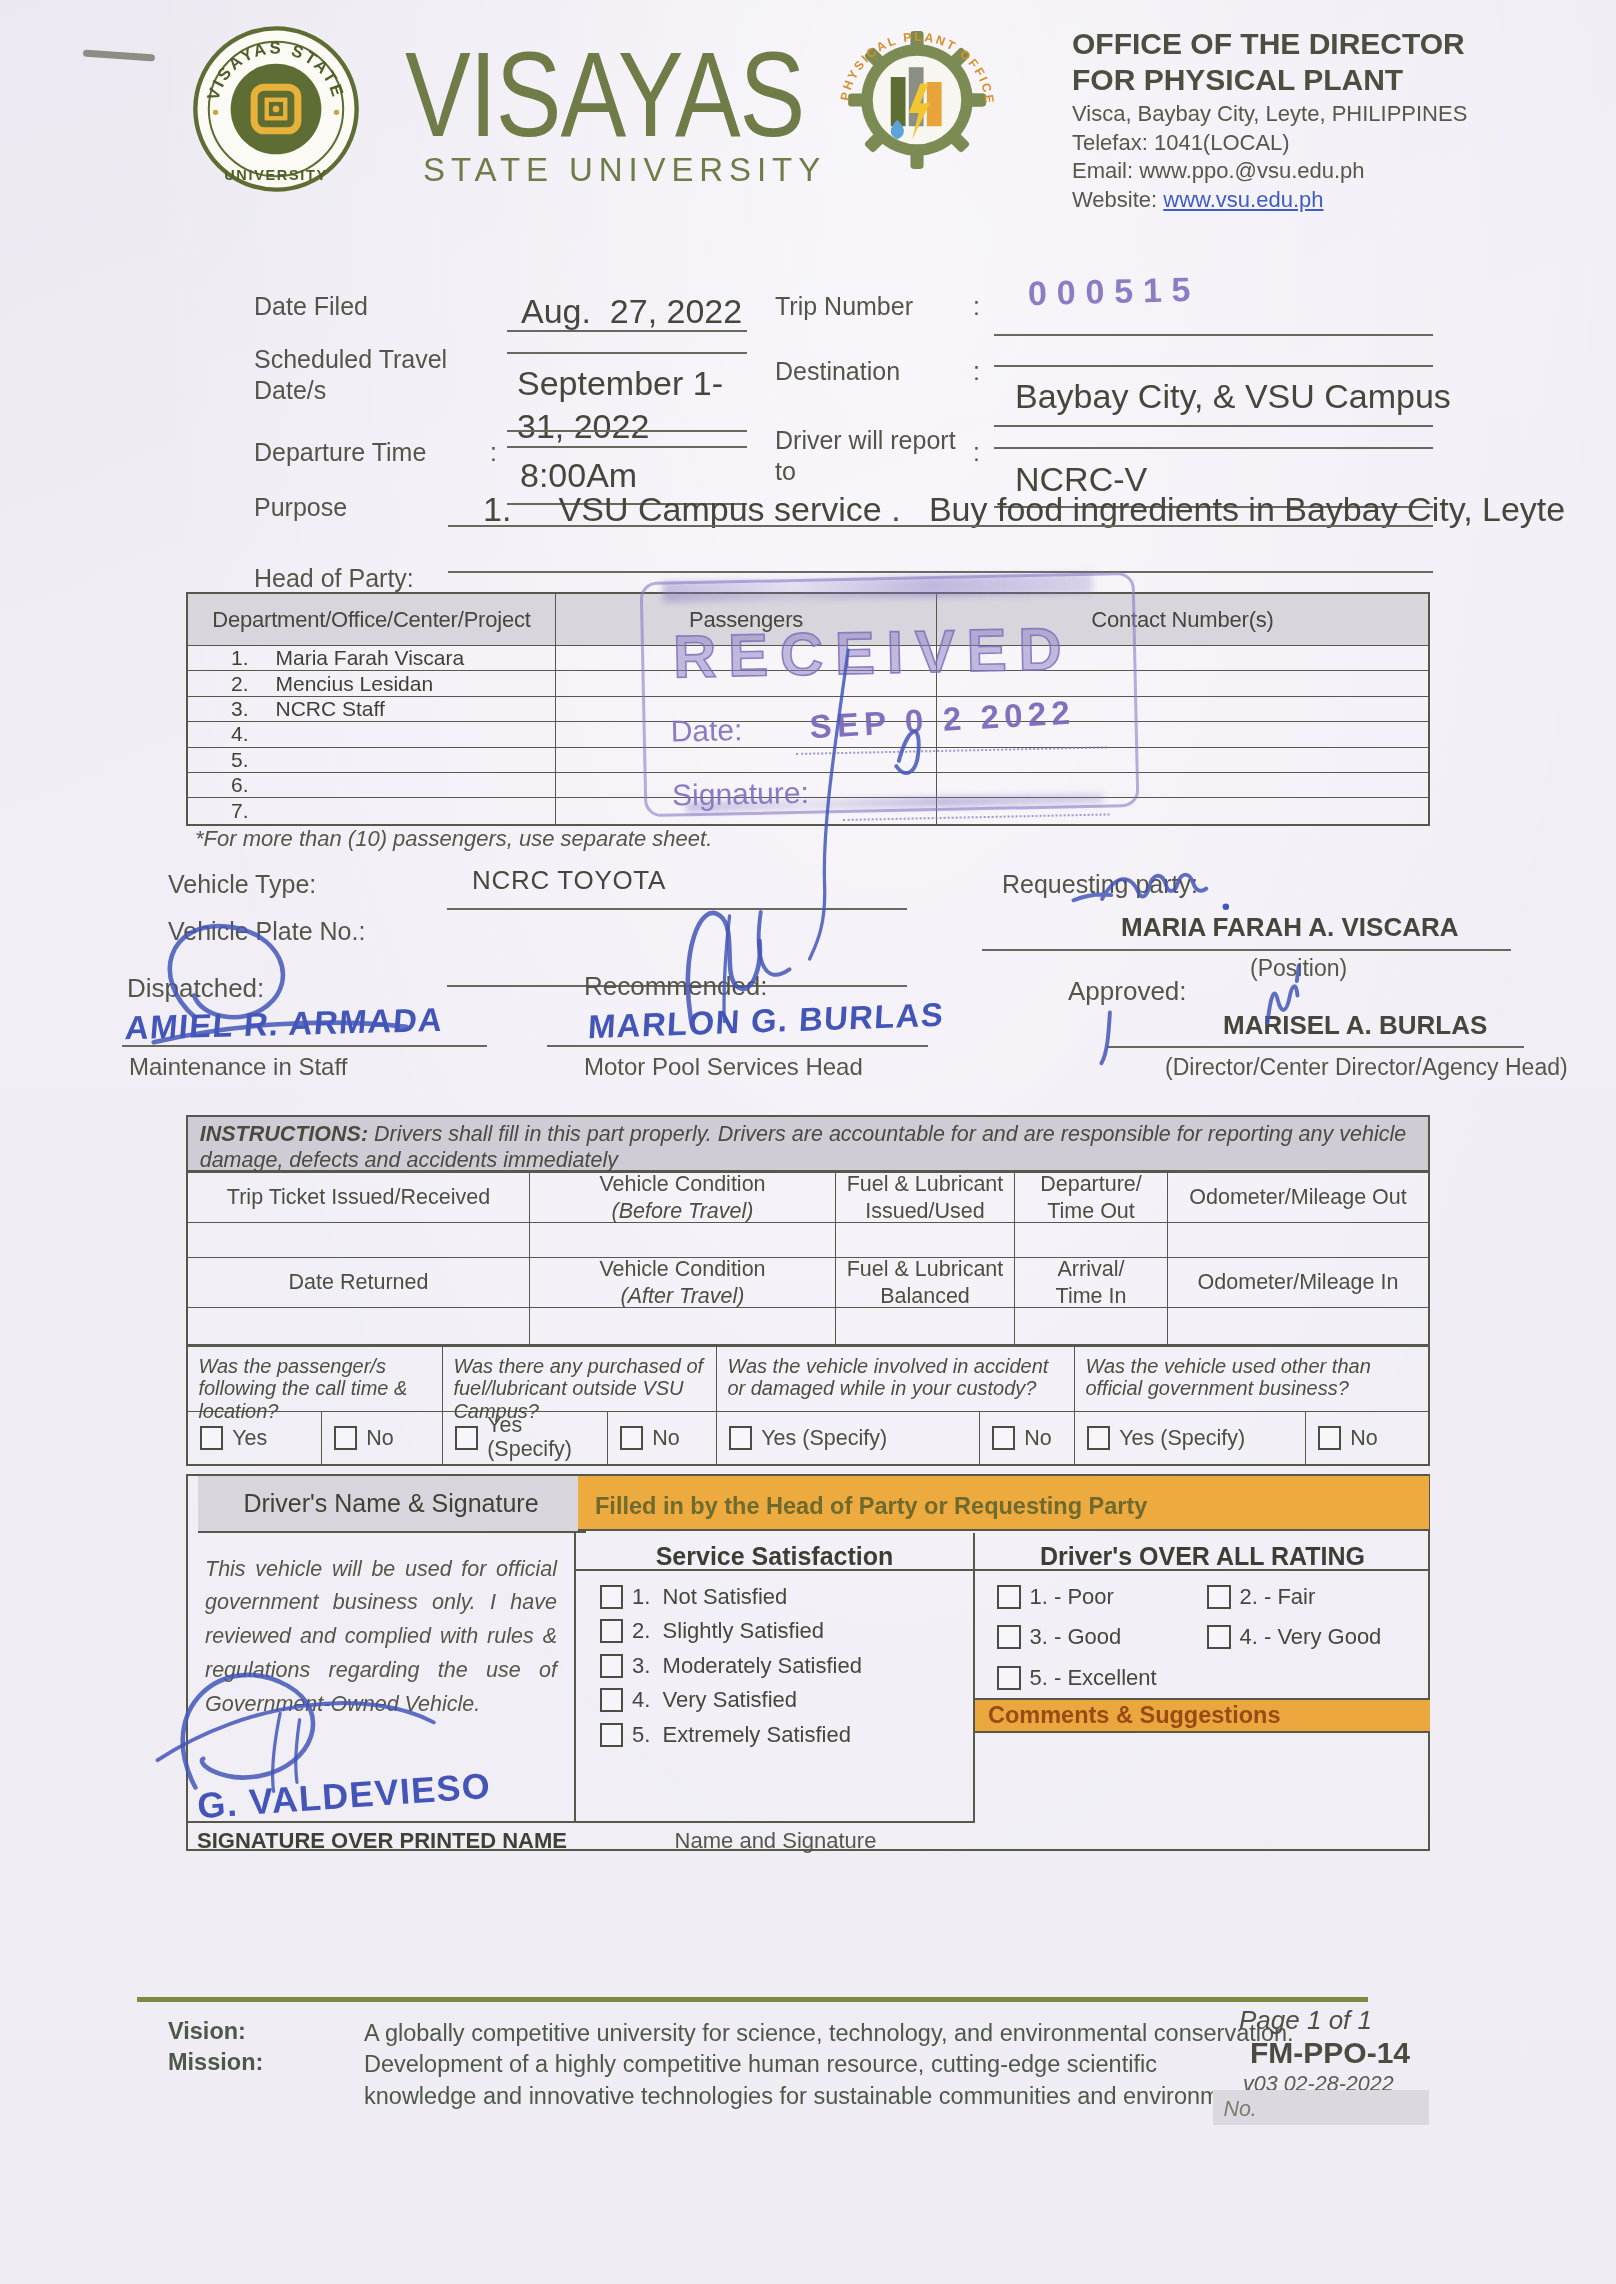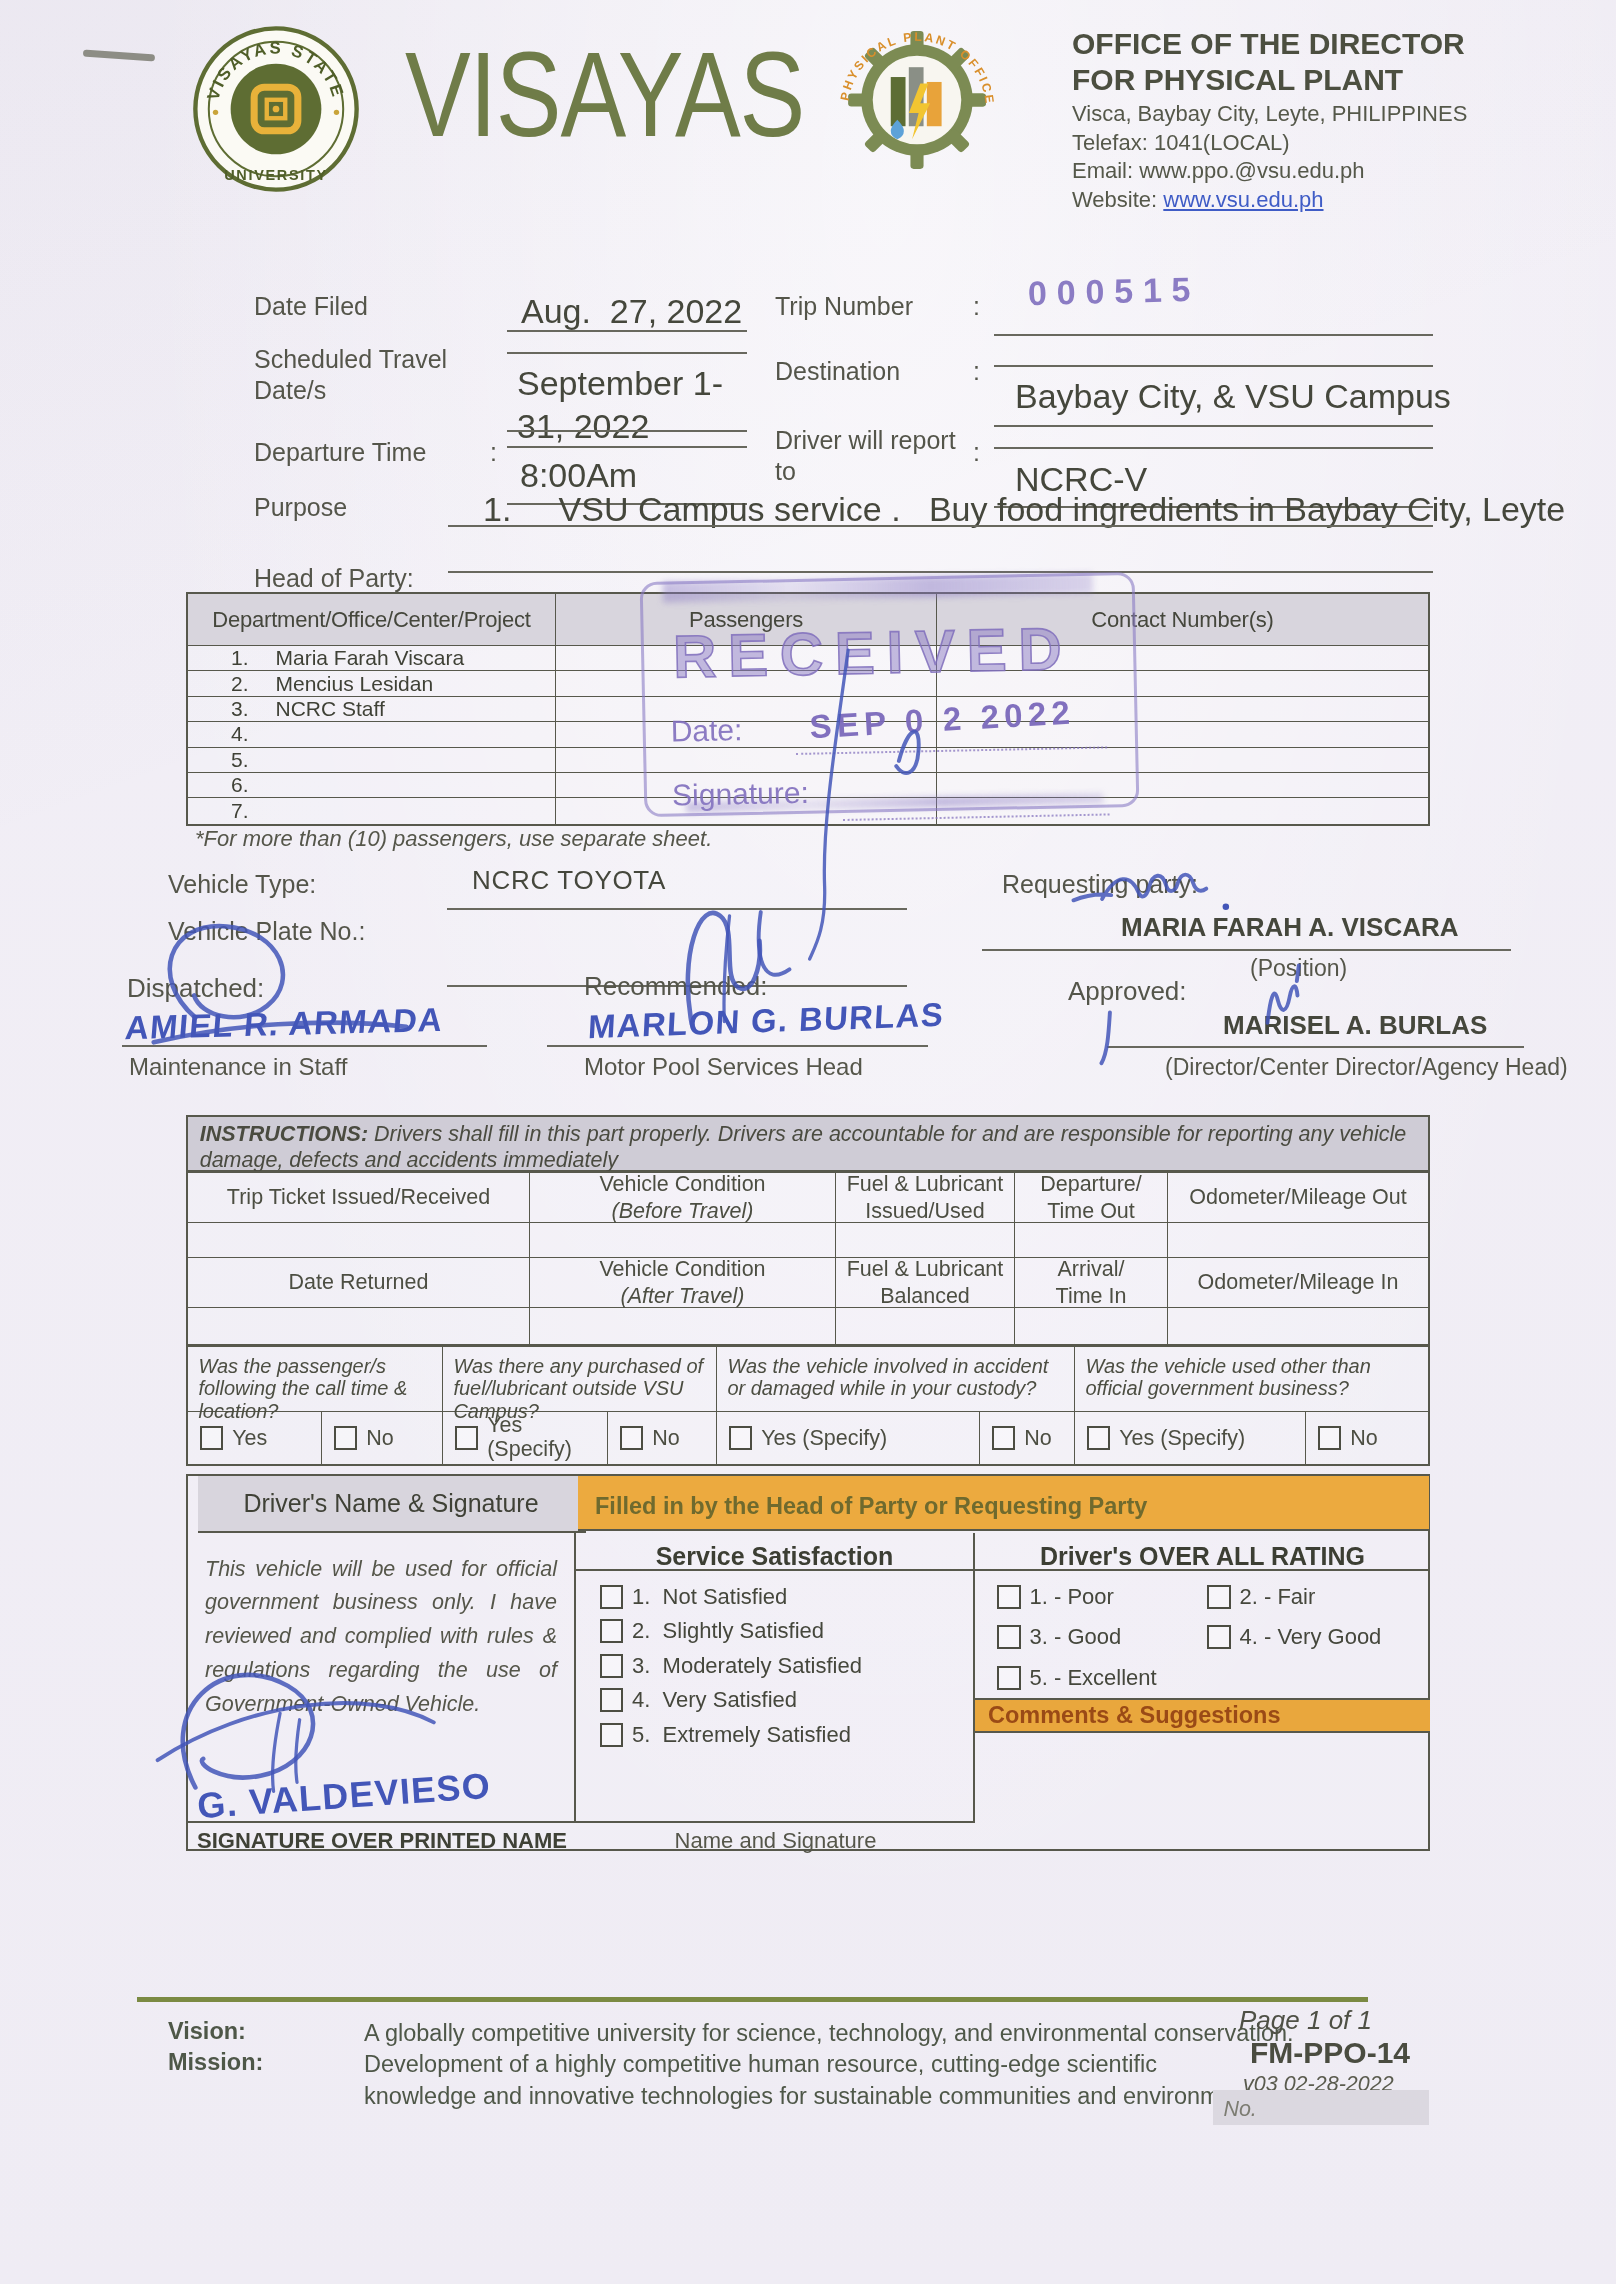--- a/index.html
+++ b/index.html
@@ -85,20 +85,21 @@
       <circle cx="14" cy="52" r="1.6" fill="#c9a43a"></circle>
         <circle cx="86" cy="52" r="1.6" fill="#c9a43a"></circle>
       <circle cx="50" cy="50" r="27" fill="#5e6d33"></circle>
       <rect x="37" y="37" width="26" height="26" rx="6" fill="none" stroke="#e8b23a" stroke-width="4.2"></rect>
       <rect x="44.5" y="44.5" width="11" height="11" fill="none" stroke="#e8b23a" stroke-width="2.6"></rect>
       <circle cx="50" cy="50" r="2" fill="#e8b23a"></circle>
     </svg>
   </div>
 
   <div class="abs wordmark" style="left:405px;top:34px;">VISAYAS</div>
+  <div class="abs wordmark-sub" style="left:423px;top:151px;">STATE UNIVERSITY</div>
 
   <div class="abs" style="left:835px;top:18px;width:164px;height:164px;">
     <svg width="164" height="164" viewBox="0 0 100 100">
       <g fill="#7c8b53">
         <circle cx="50" cy="50" r="34"></circle>
         <g>
           <rect x="46" y="8" width="8" height="14" rx="2"></rect>
             <rect x="46" y="78" width="8" height="14" rx="2"></rect>
           <rect x="8" y="46" width="14" height="8" rx="2"></rect>
             <rect x="78" y="46" width="14" height="8" rx="2"></rect>

